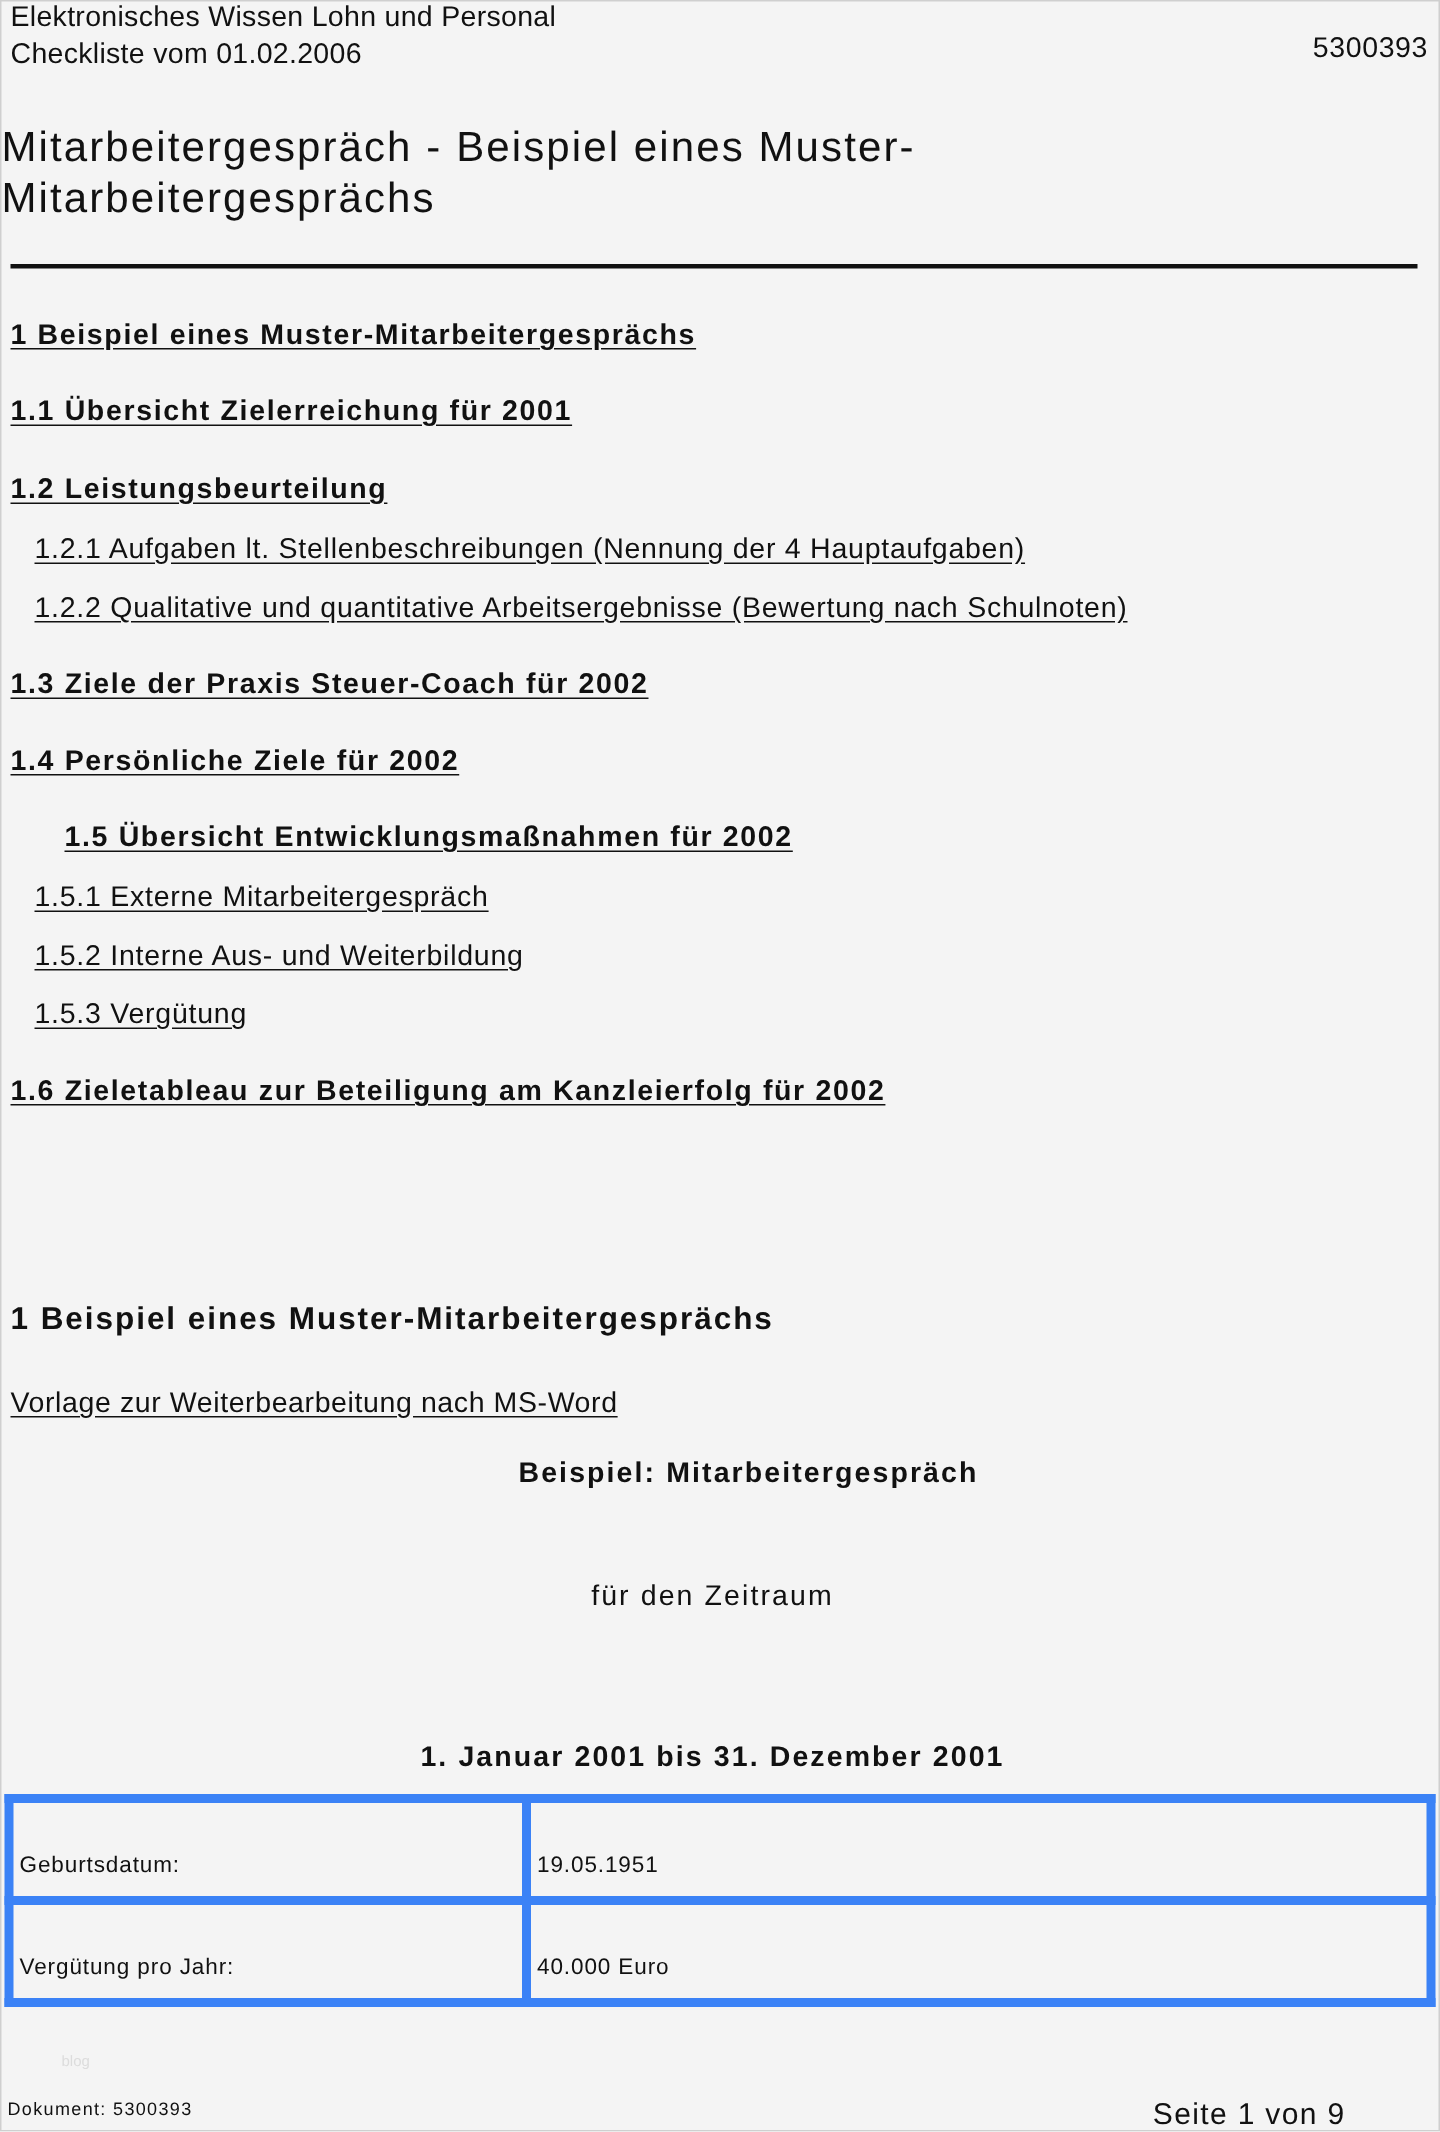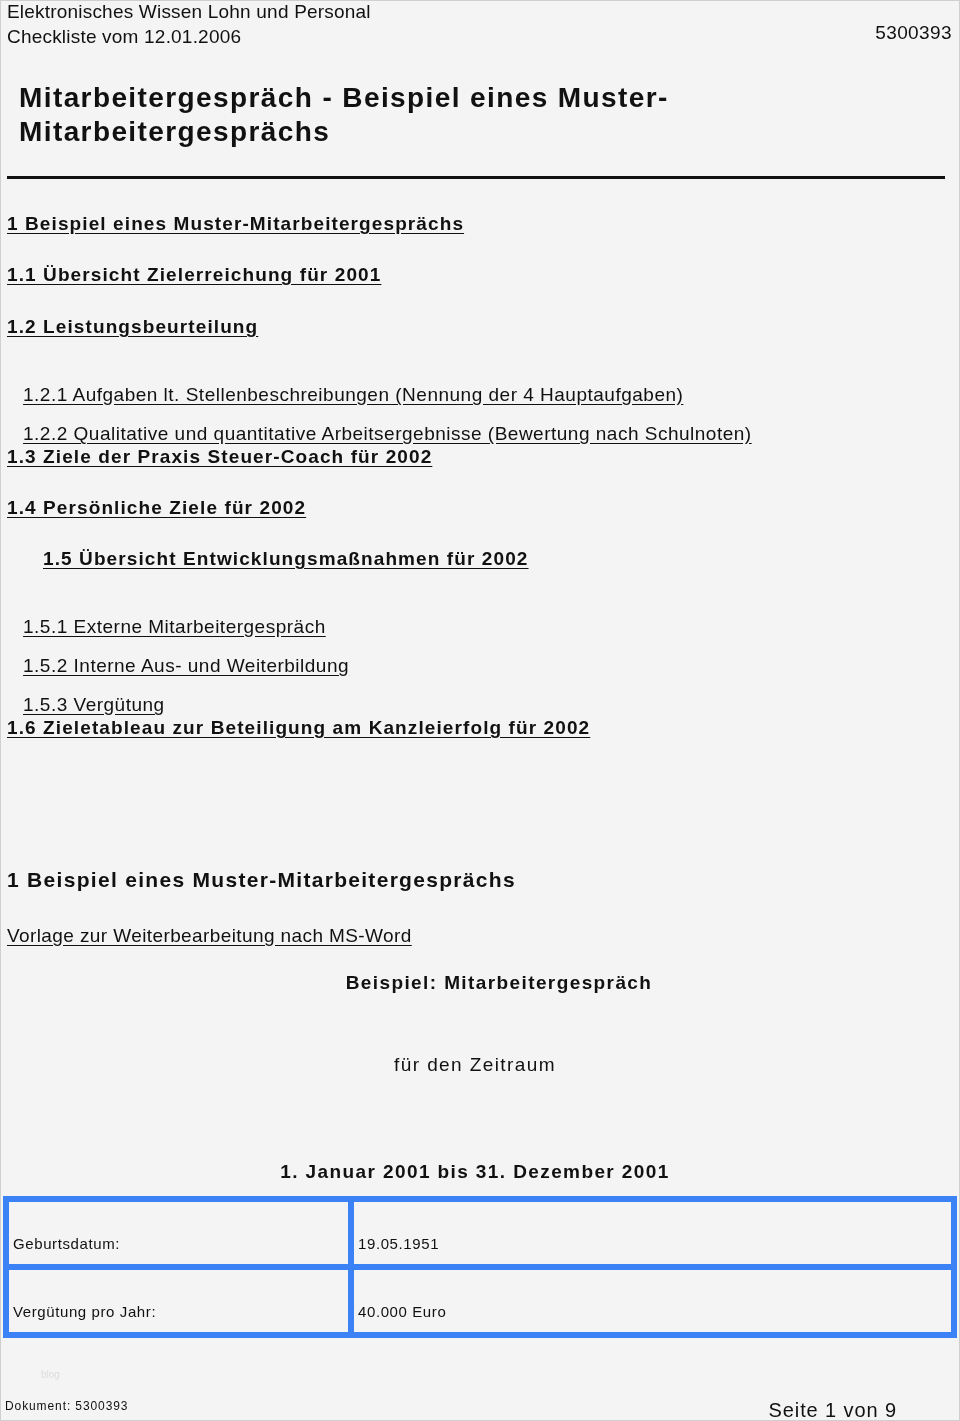--- a/index.html
+++ b/index.html
@@ -12,29 +12,29 @@
     }
     .page {
       position: absolute; left: 0; top: 0; width: 958px; height: 1419px;
       border-left: 1px solid #cfcfcf; border-right: 1px solid #cfcfcf;
       border-top: 1px solid #cfcfcf; border-bottom: 1px solid #cfcfcf;
     }
     .hdr1 { position: absolute; left: 6px; top: 0px; font-size: 19px; letter-spacing: 0.2px; }
     .hdr2 { position: absolute; left: 6px; top: 25px; font-size: 19px; letter-spacing: 0.2px; }
     .hdr-id { position: absolute; right: 7px; top: 21px; font-size: 19px; letter-spacing: 0.4px; }
     .title {
-      position: absolute; left: 18px; top: 80px; font-size: 28px; font-weight: bold;
+      position: absolute; left: 0; top: 80px; font-size: 28px; font-weight: normal;
       letter-spacing: 1.4px; line-height: 34px; width: 900px;
     }
     .rule { position: absolute; left: 6px; top: 175px; width: 938px; height: 3px; background: #111; }
     .toc a, .toc span.lnk {
       color: #111; text-decoration: underline; text-underline-offset: 3px;
     }
     .toc-item { position: absolute; left: 6px; font-size: 19px; letter-spacing: 1.1px; font-weight: bold; white-space: nowrap; }
-    .toc-sub { position: absolute; left: 22px; font-size: 19px; letter-spacing: 0.5px; font-weight: normal; white-space: nowrap; margin-top: 28px; }
+    .toc-sub { position: absolute; left: 22px; font-size: 19px; letter-spacing: 0.5px; font-weight: normal; white-space: nowrap; }
     .sec-h { position: absolute; left: 6px; top: 867px; font-size: 21px; font-weight: bold; letter-spacing: 1.3px; }
     .vorlage { position: absolute; left: 6px; top: 924px; font-size: 19px; letter-spacing: 0.4px; text-decoration: underline; text-underline-offset: 3px; }
     .center { position: absolute; left: 0; width: 948px; text-align: center; font-size: 19px; letter-spacing: 1.4px; }
     .bold { font-weight: bold; }
     table.info {
       position: absolute; left: 2px; top: 1195px; width: 954px; border-collapse: collapse;
     }
     table.info td {
       border: 6px solid #3b82f6; height: 68px; font-size: 15px; letter-spacing: 0.6px;
       padding: 0 0 0 4px; vertical-align: middle; padding-top: 20px; box-sizing: border-box;
@@ -43,21 +43,21 @@
     .watermark { position: absolute; left: 40px; top: 1368px; font-size: 10px; color: #dcdcdc; }
     .foot-l { position: absolute; left: 4px; top: 1398px; font-size: 12px; letter-spacing: 0.9px; }
     .foot-r { position: absolute; right: 62px; top: 1398px; font-size: 20px; letter-spacing: 0.9px; }
   </style>
 </head>
 <body>
 
 <div class="page">
 
   <div class="hdr1">Elektronisches Wissen Lohn und Personal</div>
-  <div class="hdr2">Checkliste vom 12.01.2006</div>
+  <div class="hdr2">Checkliste vom 01.02.2006</div>
   <div class="hdr-id">5300393</div>
 
   <div class="title">
     <div>Mitarbeitergespräch - Beispiel eines Muster-</div>
     <div>Mitarbeitergesprächs</div>
   </div>
 
   <div class="rule"></div>
 
   <div class="toc">

